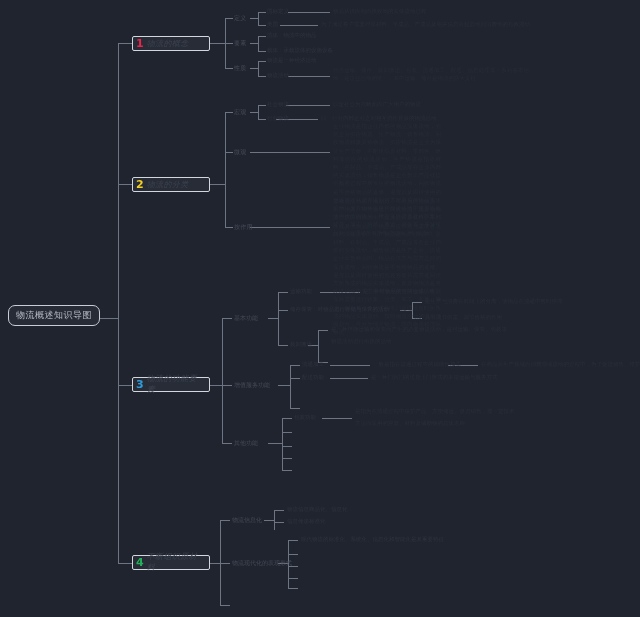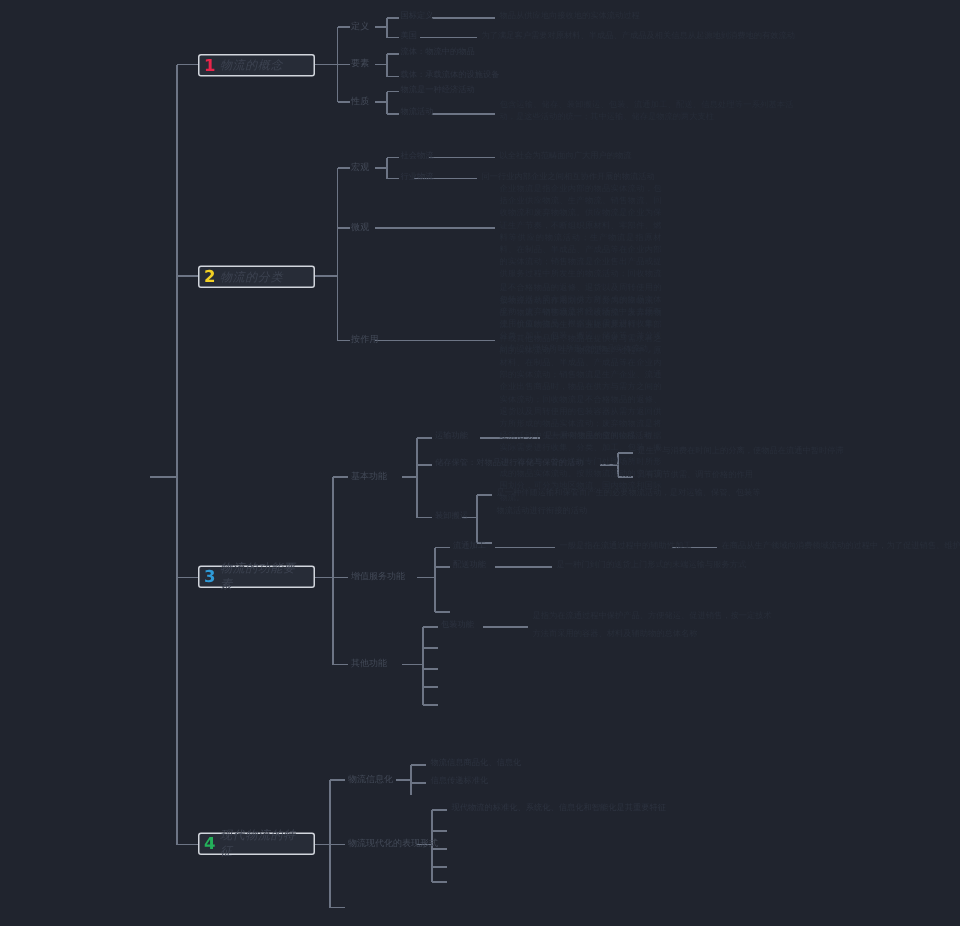--- a/index.html
+++ b/index.html
@@ -147,20 +147,21 @@
       <path d="M278,563 L288,563"></path>
       <path d="M288,540 L288,588"></path>
       <path d="M288,540 L298,540"></path>
       <path d="M288,554 L298,554"></path>
       <path d="M288,566 L298,566"></path>
       <path d="M288,578 L298,578"></path>
       <path d="M288,588 L298,588"></path>
     </g>
   </svg>
 
+  <div class="node root">物流概述知识导图</div>
 
   <div class="numbox" style="left:132px;top:36px;width:78px;">
     <span class="num" style="color:#e8254b">1</span>
     <span class="ttl">物流的概念</span>
   </div>
 
   <div class="node lbl" style="left:234px;top:14px;">定义</div>
   <div class="node lbl" style="left:234px;top:39px;">要素</div>
   <div class="node lbl" style="left:234px;top:64px;">性质</div>
 
@@ -216,21 +217,21 @@
   <div class="node dimmer" style="left:481px;top:361px;">在商品从生产领域向消费领域流动的过程中，为了促进销售、维护商品质量和实现物流效率化</div>
   <div class="node dim" style="left:302px;top:374px;">配送功能</div>
   <div class="node dimmer" style="left:371px;top:374px;">是一种门到门的送货上门形式的末端运输与服务方式</div>
 
   <div class="node dim" style="left:294px;top:414px;">包装功能</div>
   <div class="node dimmer" style="left:355px;top:408px;">是指为在流通过程中保护产品、方便储运、促进销售，按一定技术</div>
   <div class="node dimmer" style="left:355px;top:420px;">方法而采用的容器、材料及辅助物的总体名称</div>
 
   <div class="numbox" style="left:132px;top:555px;width:78px;">
     <span class="num" style="color:#24b05a">4</span>
-    <span class="ttl">现代物流的特征</span>
+    <span class="ttl">不断组织原材料</span>
   </div>
 
   <div class="node sub" style="left:232px;top:516px;">物流信息化</div>
   <div class="node sub" style="left:232px;top:559px;">物流现代化的表现形式</div>
 
   <div class="node dim" style="left:287px;top:506px;">物流信息商品化、信息化</div>
   <div class="node dim" style="left:287px;top:518px;">信息传递标准化</div>
   <div class="node dim" style="left:301px;top:536px;">现代物流的标准化、系统化、信息化和智能化是其重要特征</div>
 
 </div>

